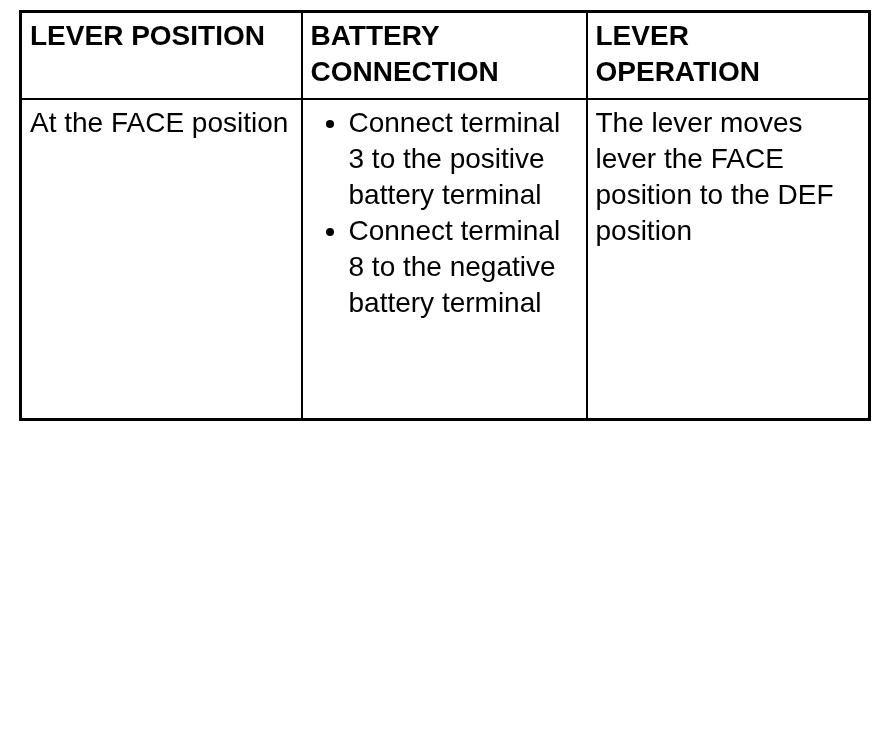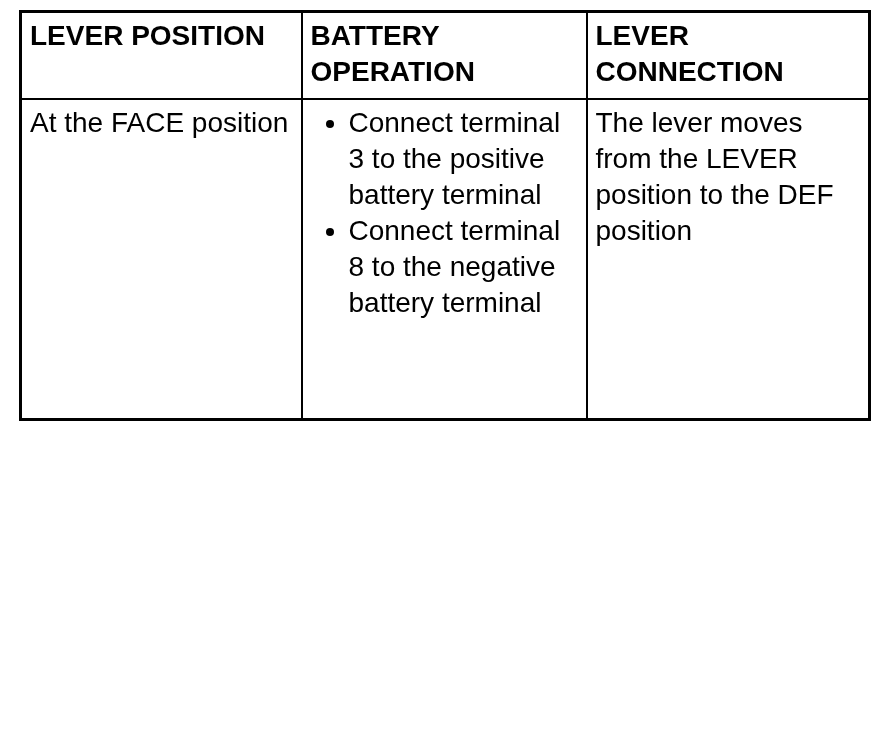--- a/index.html
+++ b/index.html
@@ -66,30 +66,30 @@
 <div class="page">
   <table class="spec-table">
     <colgroup>
       <col class="c1">
       <col class="c2">
       <col class="c3">
     </colgroup>
     <thead>
       <tr>
         <th>LEVER POSITION</th>
-        <th>BATTERY OPERATION</th>
-        <th>LEVER CONNECTION</th>
+        <th>BATTERY CONNECTION</th>
+        <th>LEVER OPERATION</th>
       </tr>
     </thead>
     <tbody>
       <tr class="row-1">
         <td>At the FACE position</td>
         <td>
           <ul class="bullet-list">
             <li>Connect terminal 3 to the positive battery terminal</li>
             <li>Connect terminal 8 to the negative battery terminal</li>
           </ul>
         </td>
-        <td>The lever moves from the LEVER position to the DEF position</td>
+        <td>The lever moves lever the FACE position to the DEF position</td>
       </tr>
     </tbody>
   </table>
 </div>
 
 </body></html>

